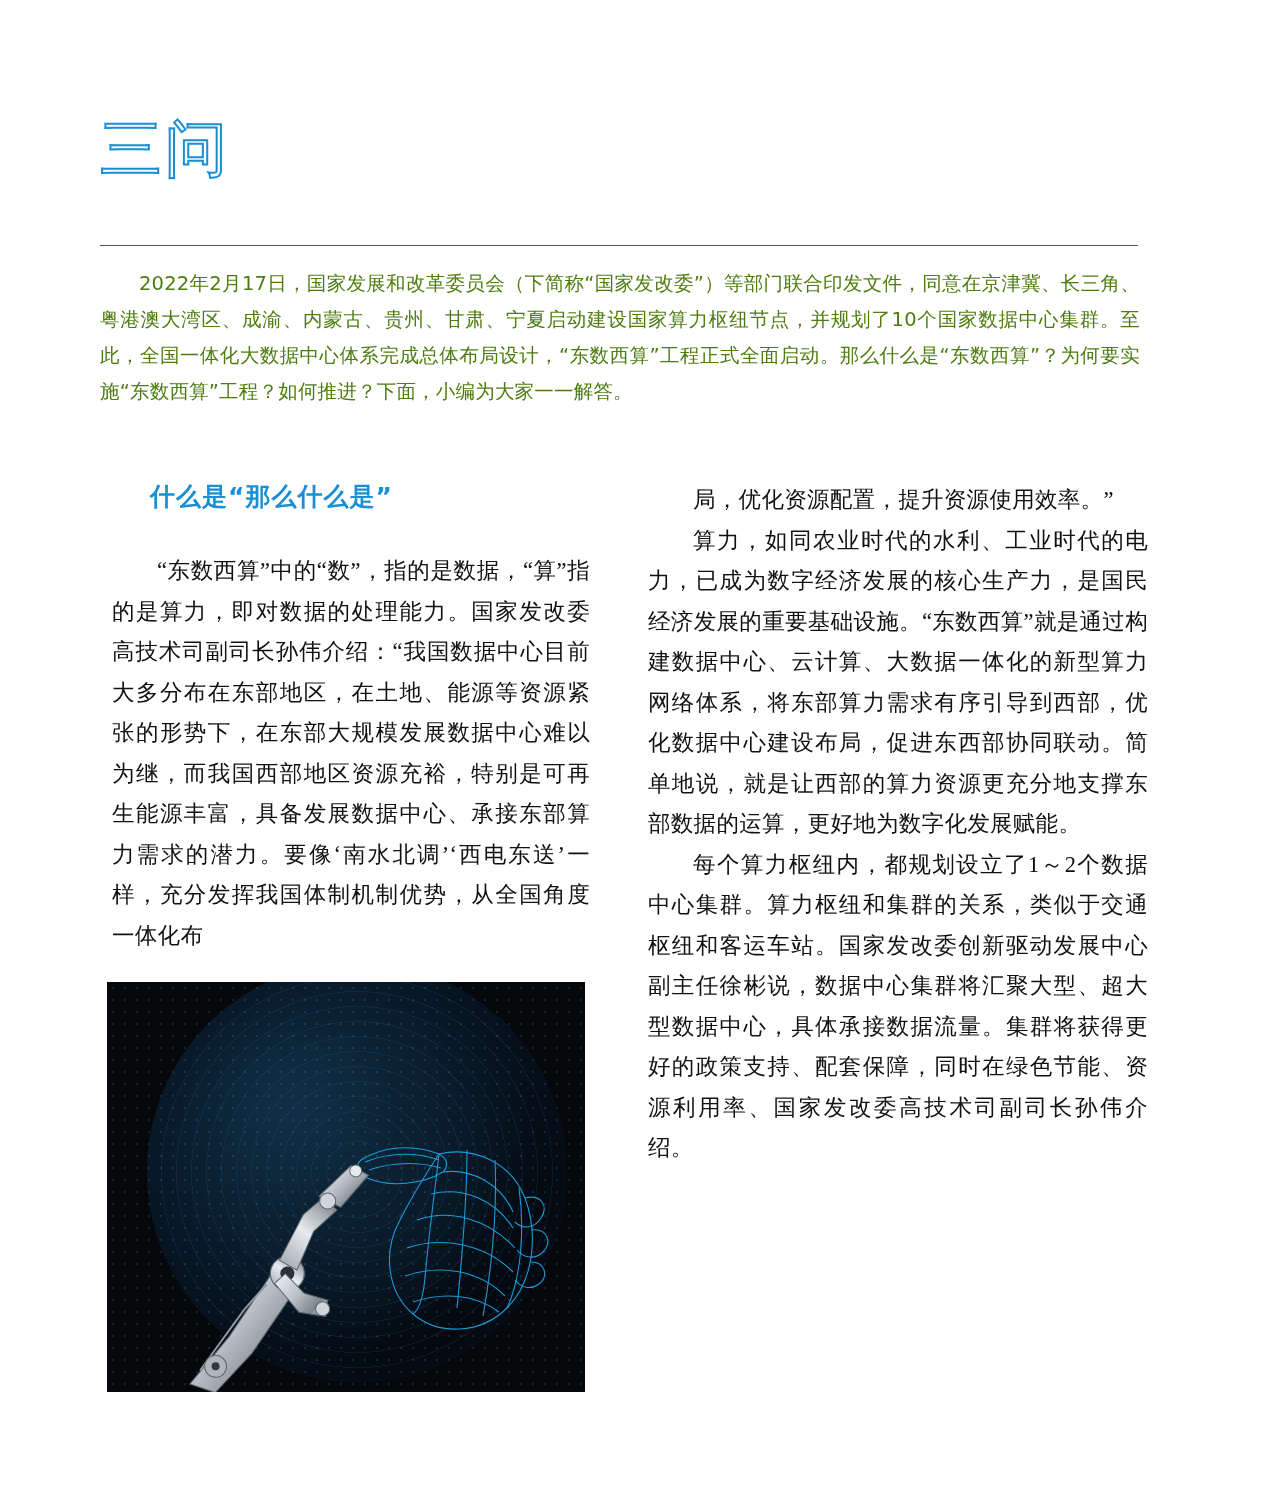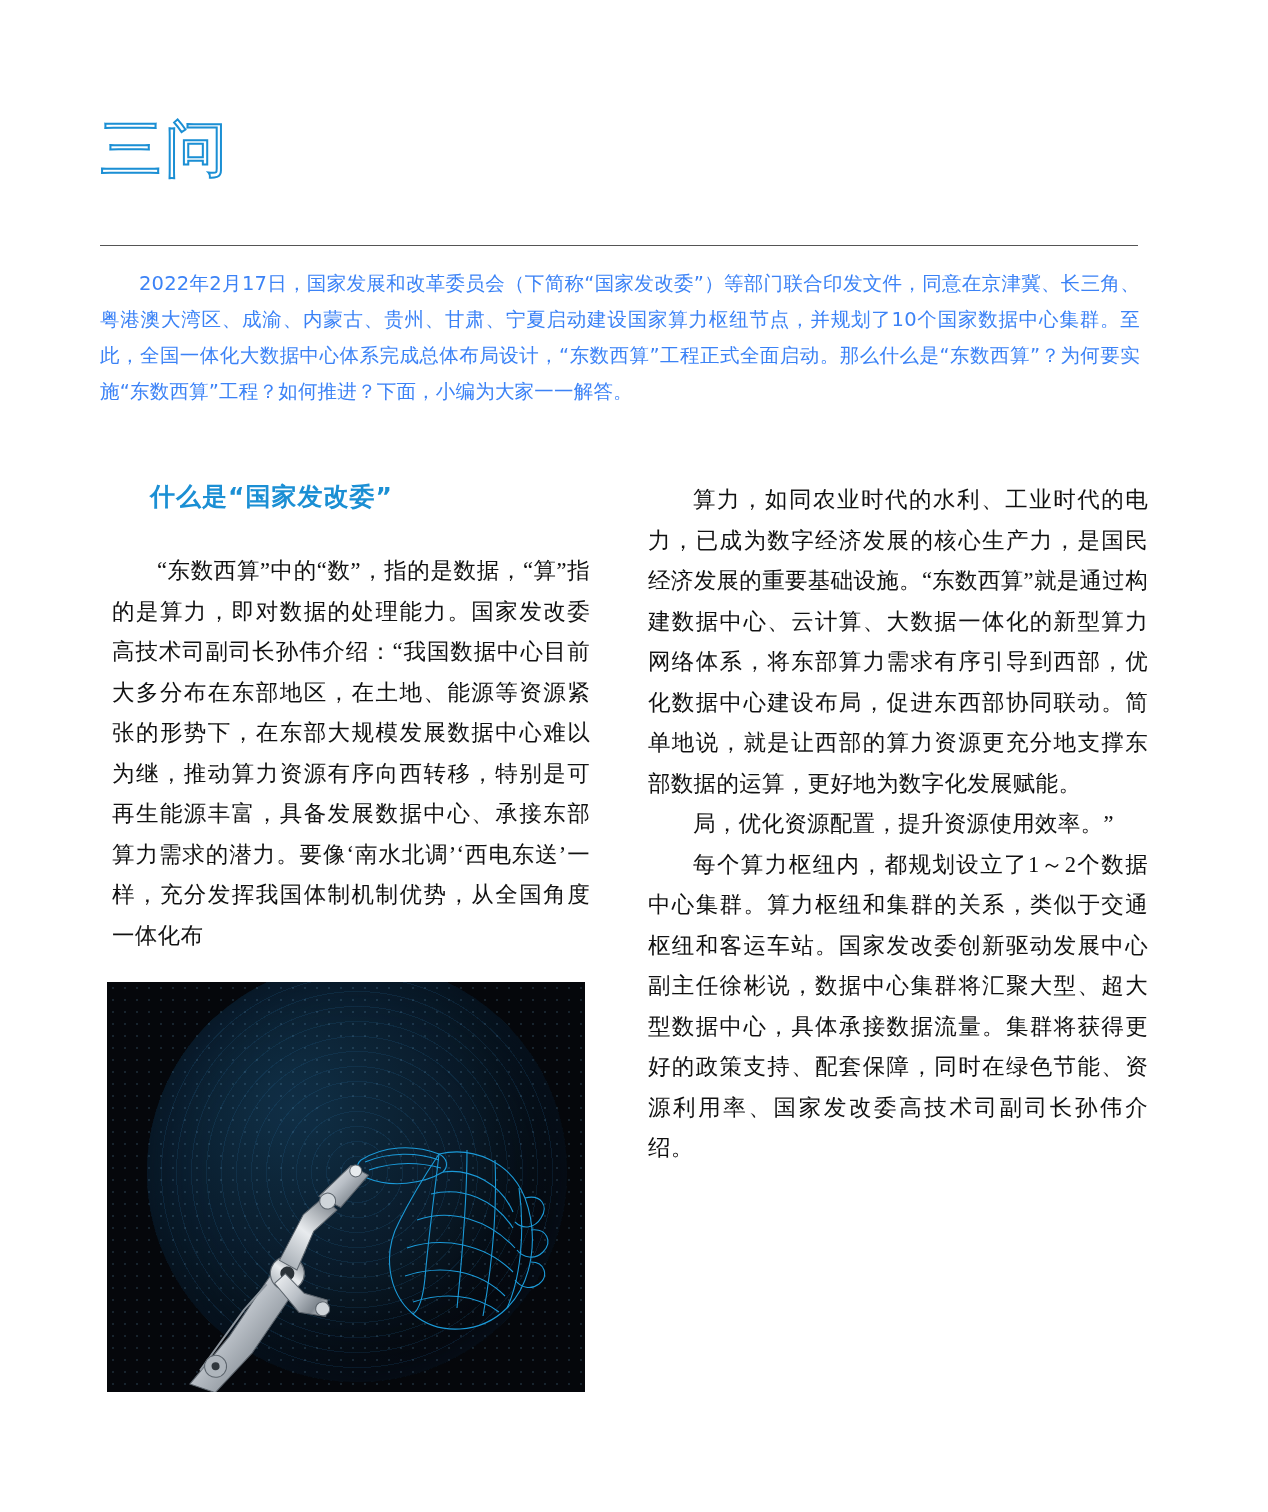--- a/index.html
+++ b/index.html
@@ -65,21 +65,21 @@
   .lead {
     position: absolute;
     left: 100px;
     top: 258px;
     width: 1040px;
     font-family: "DejaVu Sans", "Liberation Sans", sans-serif;
     font-size: 19.5px;
     line-height: 36px;
     text-align: justify;
     text-indent: 2em;
-    color: #3b82f6;
+    color: #4d7c0f;
     letter-spacing: 0.2px;
     margin-top: 8px;
   }
 
   
   .col-left {
     position: absolute;
     left: 112px;
     top: 480px;
     width: 478px;
@@ -178,22 +178,22 @@
 
   <div class="title-row">
     <span class="title-hollow">三问</span>
   </div>
 
   <div class="divider"></div>
 
   <p class="lead">2022年2月17日，国家发展和改革委员会（下简称“国家发改委”）等部门联合印发文件，同意在京津冀、长三角、粤港澳大湾区、成渝、内蒙古、贵州、甘肃、宁夏启动建设国家算力枢纽节点，并规划了10个国家数据中心集群。至此，全国一体化大数据中心体系完成总体布局设计，“东数西算”工程正式全面启动。那么什么是“东数西算”？为何要实施“东数西算”工程？如何推进？下面，小编为大家一一解答。</p>
 
   <div class="col-left">
-    <h2 class="section-head">什么是“国家发改委”</h2>
-    <p class="body-p">“东数西算”中的“数”，指的是数据，“算”指的是算力，即对数据的处理能力。国家发改委高技术司副司长孙伟介绍：“我国数据中心目前大多分布在东部地区，在土地、能源等资源紧张的形势下，在东部大规模发展数据中心难以为继，推动算力资源有序向西转移，特别是可再生能源丰富，具备发展数据中心、承接东部算力需求的潜力。要像‘南水北调’‘西电东送’一样，充分发挥我国体制机制优势，从全国角度一体化布</p>
+    <h2 class="section-head">什么是“那么什么是”</h2>
+    <p class="body-p">“东数西算”中的“数”，指的是数据，“算”指的是算力，即对数据的处理能力。国家发改委高技术司副司长孙伟介绍：“我国数据中心目前大多分布在东部地区，在土地、能源等资源紧张的形势下，在东部大规模发展数据中心难以为继，而我国西部地区资源充裕，特别是可再生能源丰富，具备发展数据中心、承接东部算力需求的潜力。要像‘南水北调’‘西电东送’一样，充分发挥我国体制机制优势，从全国角度一体化布</p>
   </div>
 
   <div class="figure">
     <div class="fig-inner">
       <div class="globe"></div>
       <div class="dots"></div>
 
       <div class="hand-wire">
         <svg viewBox="0 0 210 250" fill="none" stroke="#1b9ad8" stroke-width="1.1">
 
@@ -251,18 +251,18 @@
           <circle cx="148" cy="182" r="7" fill="#cfd5da" stroke="#5c646c" stroke-width="1"></circle>
 
           <circle cx="34" cy="224" r="11" fill="#aeb5bc" stroke="#5c646c" stroke-width="1"></circle>
           <circle cx="34" cy="224" r="4" fill="#30373d"></circle>
         </svg>
       </div>
     </div>
   </div>
 
   <div class="col-right">
+    <p class="body-p">局，优化资源配置，提升资源使用效率。”</p>
     <p class="body-p">算力，如同农业时代的水利、工业时代的电力，已成为数字经济发展的核心生产力，是国民经济发展的重要基础设施。“东数西算”就是通过构建数据中心、云计算、大数据一体化的新型算力网络体系，将东部算力需求有序引导到西部，优化数据中心建设布局，促进东西部协同联动。简单地说，就是让西部的算力资源更充分地支撑东部数据的运算，更好地为数字化发展赋能。</p>
-    <p class="body-p">局，优化资源配置，提升资源使用效率。”</p>
     <p class="body-p">每个算力枢纽内，都规划设立了1～2个数据中心集群。算力枢纽和集群的关系，类似于交通枢纽和客运车站。国家发改委创新驱动发展中心副主任徐彬说，数据中心集群将汇聚大型、超大型数据中心，具体承接数据流量。集群将获得更好的政策支持、配套保障，同时在绿色节能、资源利用率、国家发改委高技术司副司长孙伟介绍。</p>
   </div>
 
 </div>
 
 </body></html>

